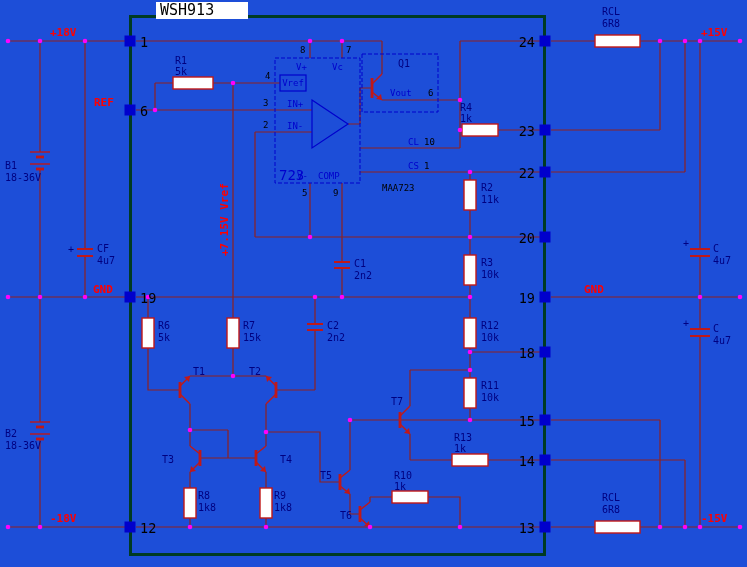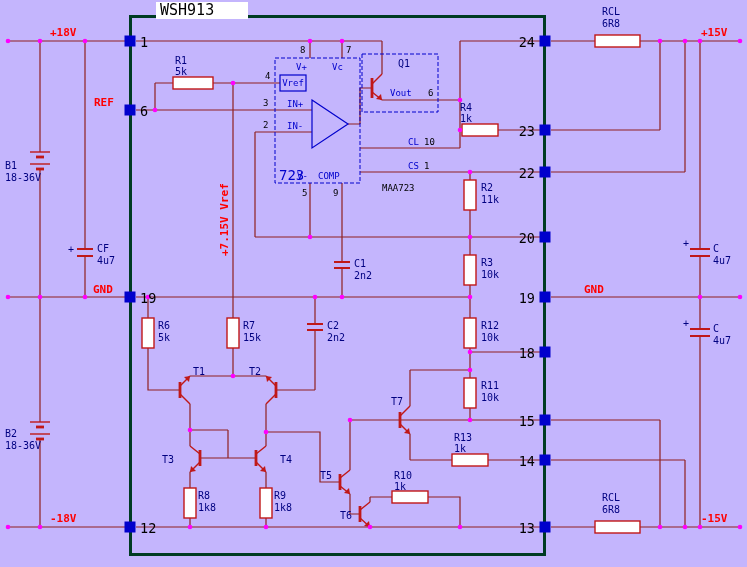--- a/index.html
+++ b/index.html
@@ -1,16 +1,16 @@
 <!DOCTYPE html>
 <html style="--wire: #8f2121; --component: #c01818; --pin: #0000cc; --junction: #ff00ff; --box: #003b23; --label: #000080; --rail: #ff0000; --ic: #0000cc;"><head>
 <meta charset="utf-8">
 <style>
   html,body{margin:0;padding:0;background:#fff;}
-  #stage{position:relative;width:747px;height:567px;background:#c4b5fd;overflow:hidden;
+  #stage{position:relative;width:747px;height:567px;background:#1d4ed8;overflow:hidden;
          font-family:"DejaVu Sans Mono",monospace;}
   svg{position:absolute;left:0;top:0;}
   .wire{fill:none;stroke:var(--wire);stroke-width:1.2;}
   .comp{fill:none;stroke:var(--component);stroke-width:1.4;}
   .compfill{fill:var(--component);stroke:none;}
   .body{fill:#fff;stroke:var(--component);stroke-width:1.4;}
   .bar{stroke:var(--component);stroke-width:2.8;}
   .plate{stroke:var(--component);stroke-width:2;}
   .platethin{stroke:var(--component);stroke-width:1.4;}
   .platethick{stroke:var(--component);stroke-width:2.8;}

